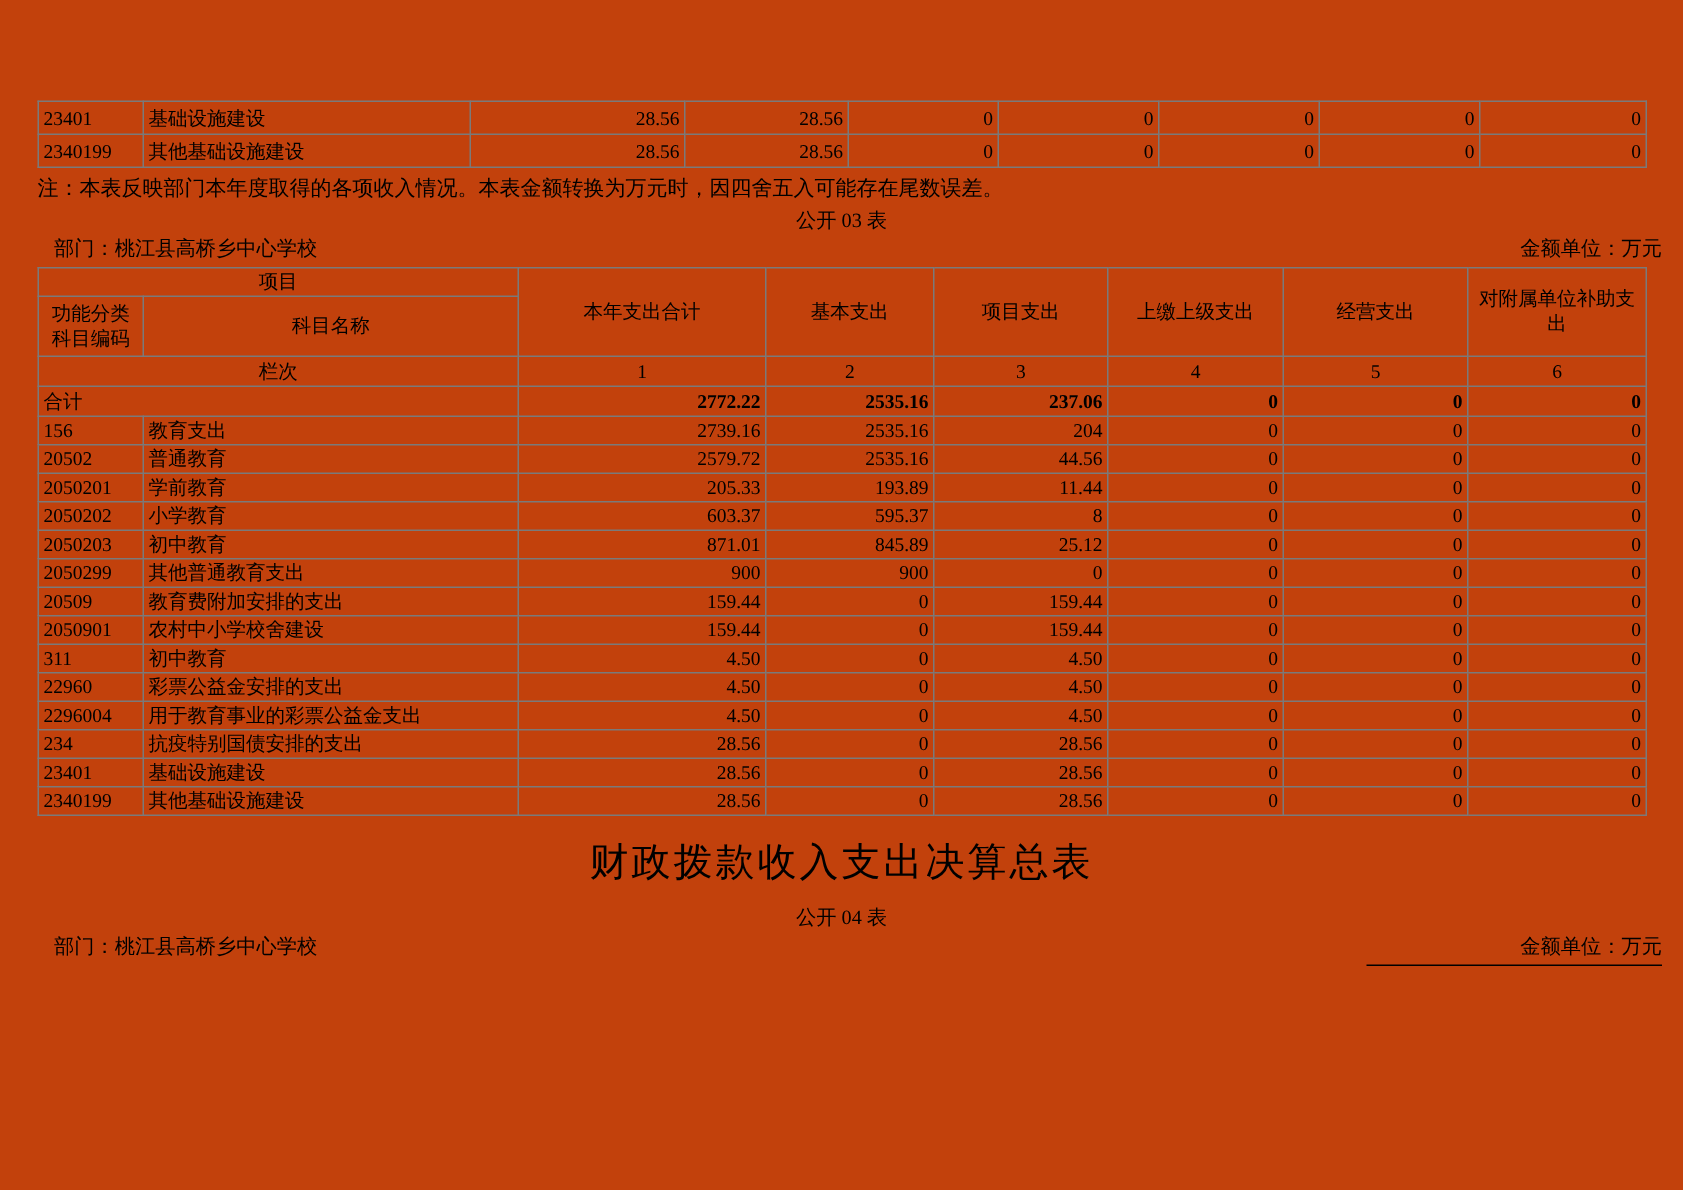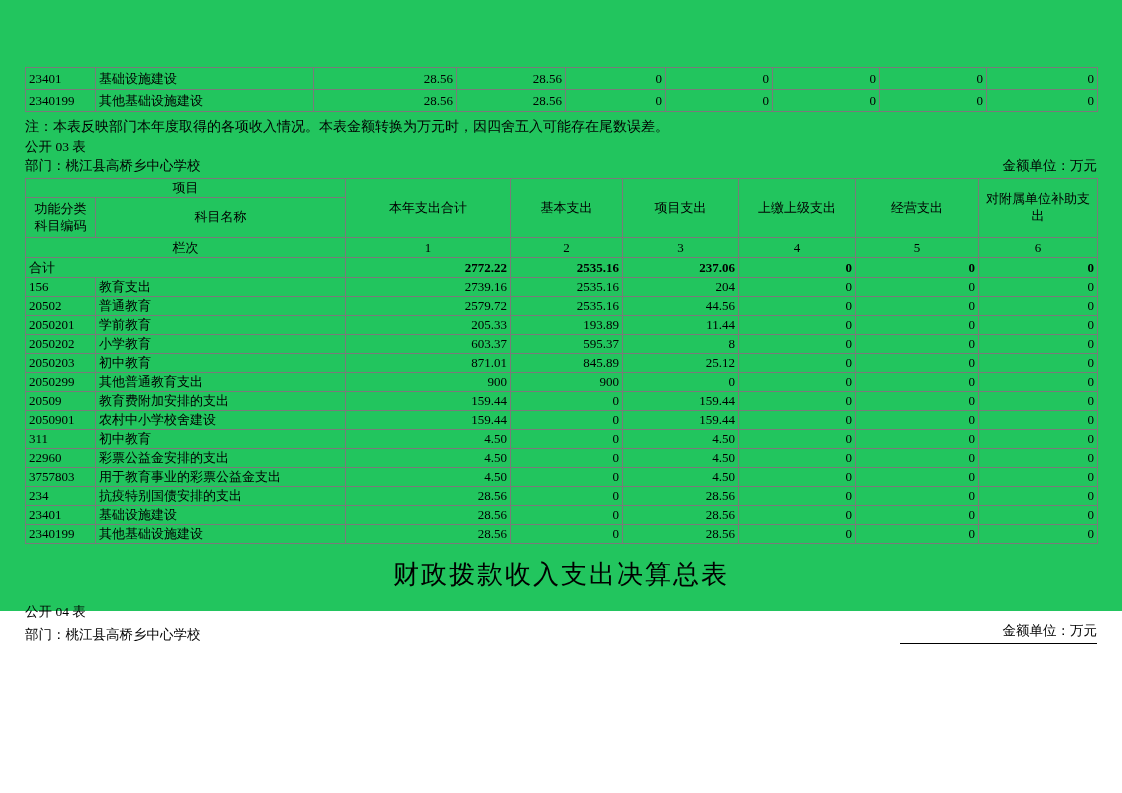--- a/index.html
+++ b/index.html
@@ -3,21 +3,21 @@
 <meta charset="utf-8">
 <style>
   * { margin: 0; padding: 0; box-sizing: border-box; }
   html, body { background: #ffffff; }
   body {
     width: 1122px; height: 793px;
     font-family: "Liberation Serif", "DejaVu Serif", serif;
     color: #000;
     overflow: hidden;
   }
-  .sheet { position: relative; width: 1122px; height: 611px; background: #22c55e; }
+  .sheet { position: relative; width: 1122px; height: 793px; background: #c2410c; }
 
   table {
     border-collapse: collapse;
     table-layout: fixed;
     width: 1072px;
     margin-left: 25px;
   }
   td, th {
     border: 1px solid #7a7a7a;
     font-size: 13px;
@@ -49,30 +49,29 @@
   }
   .big-title {
     text-align: center;
     font-size: 26px;
     letter-spacing: 2px;
     margin-top: 14px;
     line-height: 34px;
   }
   .meta-right {
     width: 1072px; margin-left: 25px;
-    text-align: left;
+    text-align: center;
     font-size: 13.5px;
     line-height: 16px;
     margin-top: 4px;
   }
   .dept-row {
-    width: 1072px; margin-left: 25px;
+    width: 1072px; margin-left: 36px;
     display: flex;
     justify-content: space-between;
-    align-items: flex-end;
     font-size: 13.5px;
     line-height: 18px;
     margin-top: 2px;
     gap: 35px;
   }
   .unit-underlined {
     display: inline-block;
     width: 197px;
     text-align: right;
     border-bottom: 1px solid #000;
@@ -276,21 +275,21 @@
           <td class="left">22960</td>
           <td class="left">彩票公益金安排的支出</td>
           <td class="num">4.50</td>
           <td class="num">0</td>
           <td class="num">4.50</td>
           <td class="num">0</td>
           <td class="num">0</td>
           <td class="num">0</td>
         </tr>
         <tr>
-          <td class="left">3757803</td>
+          <td class="left">2296004</td>
           <td class="left">用于教育事业的彩票公益金支出</td>
           <td class="num">4.50</td>
           <td class="num">0</td>
           <td class="num">4.50</td>
           <td class="num">0</td>
           <td class="num">0</td>
           <td class="num">0</td>
         </tr>
         <tr>
           <td class="left">234</td>

